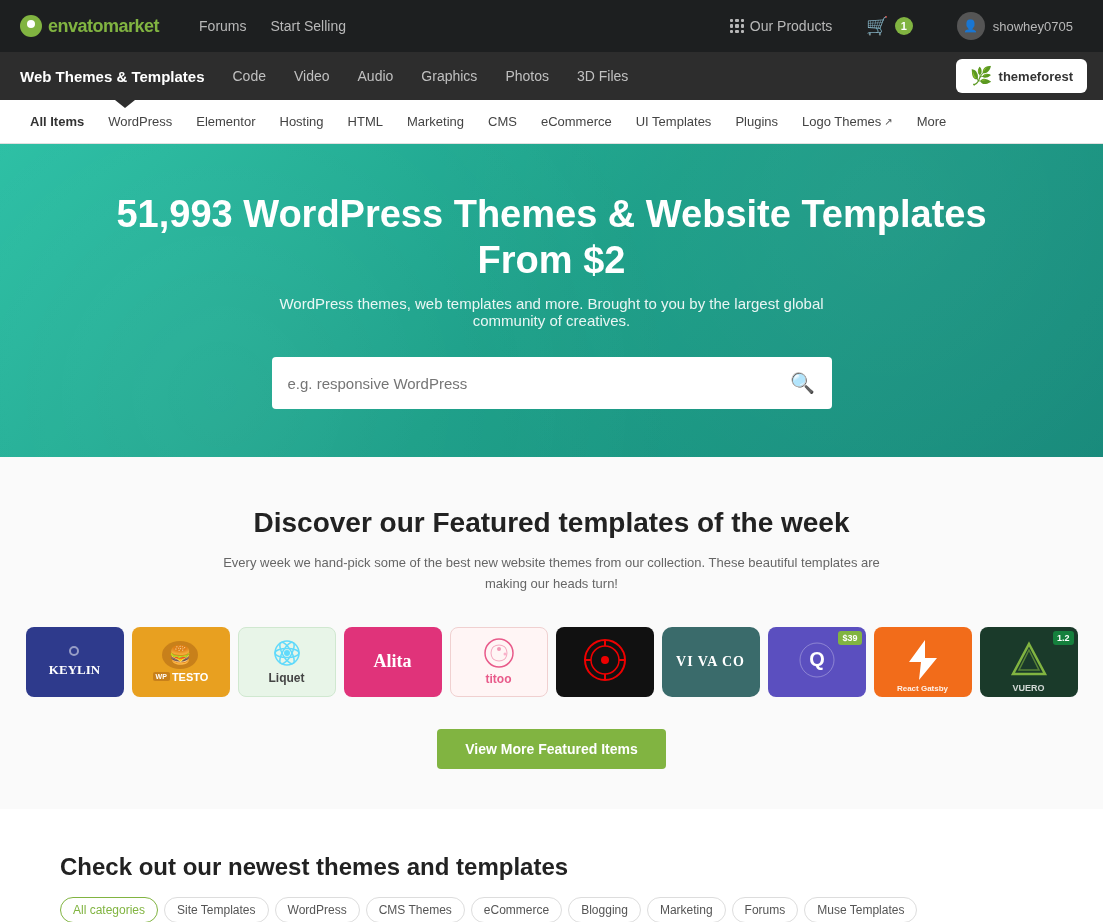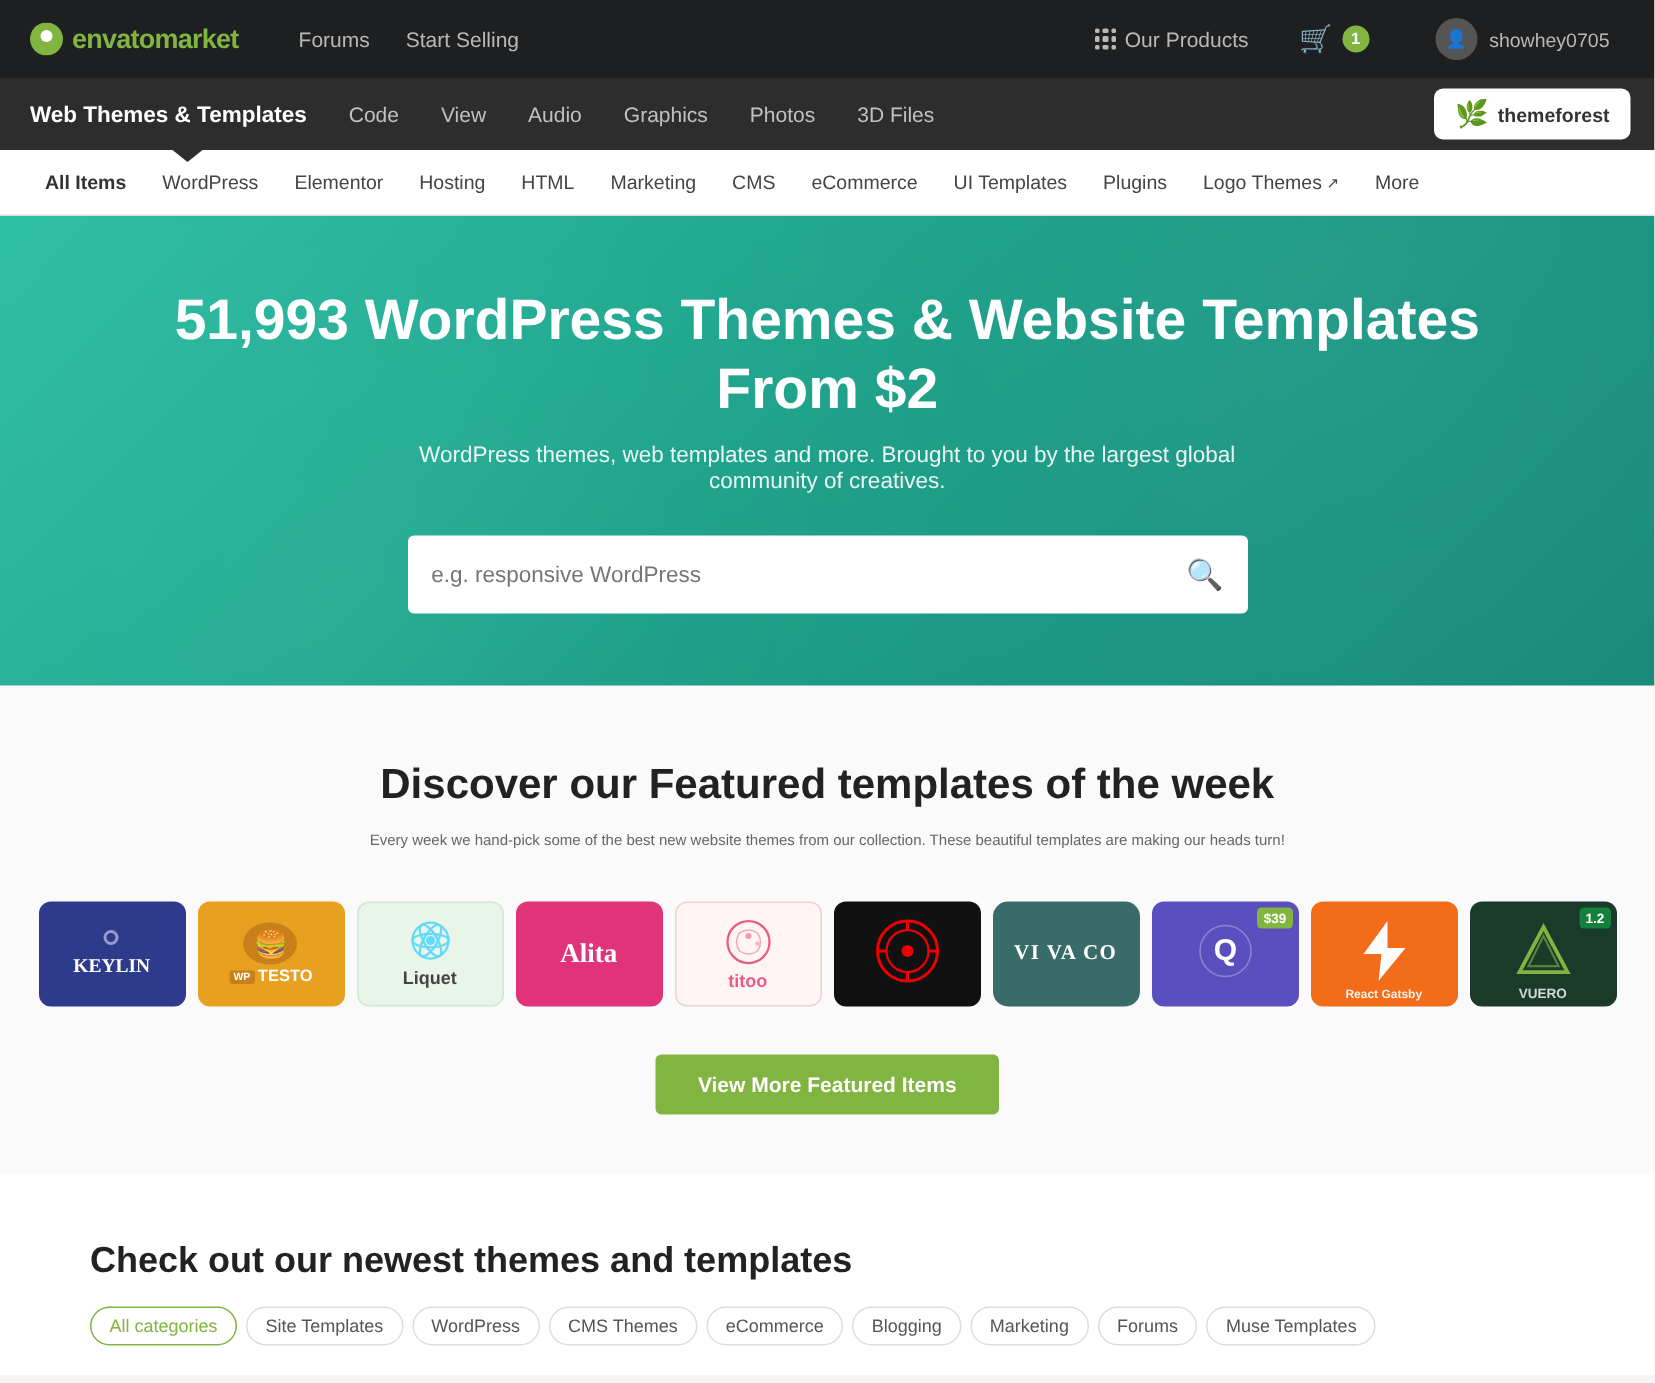--- a/index.html
+++ b/index.html
@@ -198,21 +198,21 @@
       padding: 50px 20px 40px;
       text-align: center;
     }
     .featured-title {
       font-size: 28px;
       font-weight: 700;
       color: #222;
       margin-bottom: 14px;
     }
     .featured-desc {
-      font-size: 10px;
+      font-size: 13px;
       color: #666;
       max-width: 680px;
       margin: 0 auto 32px;
       line-height: 1.6;
     }
     .featured-items {
       display: flex;
       justify-content: center;
       gap: 8px;
       flex-wrap: wrap;
@@ -331,21 +331,21 @@
   </button>
   <div class="user-btn">
     <div class="user-avatar">👤</div>
     <span class="user-name">showhey0705</span>
   </div>
 </nav>
 
 <div class="sec-nav">
   <span class="sec-nav-brand">Web Themes &amp; Templates</span>
   <a class="sec-nav-link">Code</a>
-  <a class="sec-nav-link">View</a>
+  <a class="sec-nav-link">Video</a>
   <a class="sec-nav-link">Audio</a>
   <a class="sec-nav-link">Graphics</a>
   <a class="sec-nav-link">Photos</a>
   <a class="sec-nav-link">3D Files</a>
   <div class="sec-nav-arrow"></div>
   <div class="themeforest-badge">
     <span style="font-size:18px;">🌿</span>
     <span class="tf-text">themeforest</span>
   </div>
 </div>

